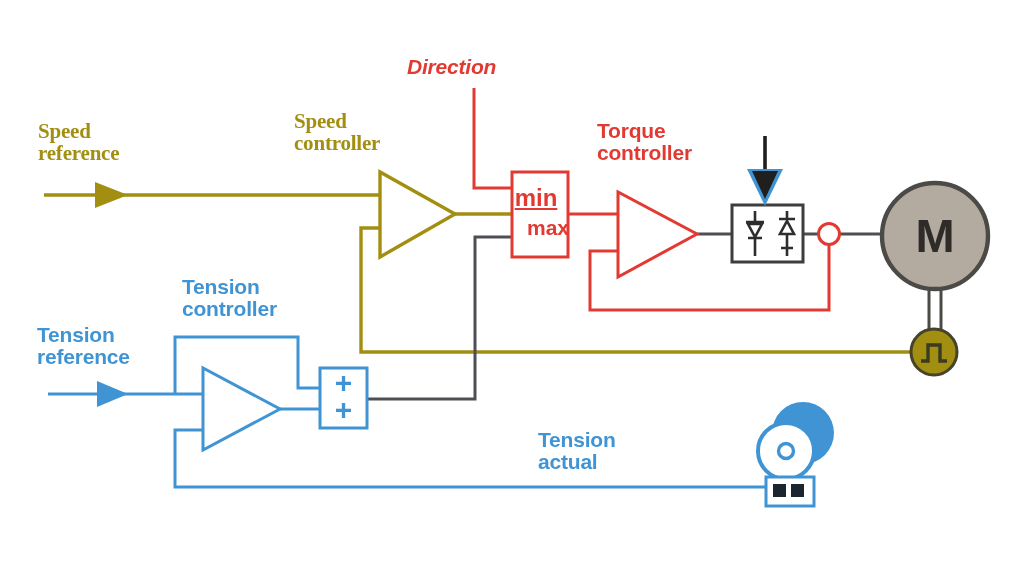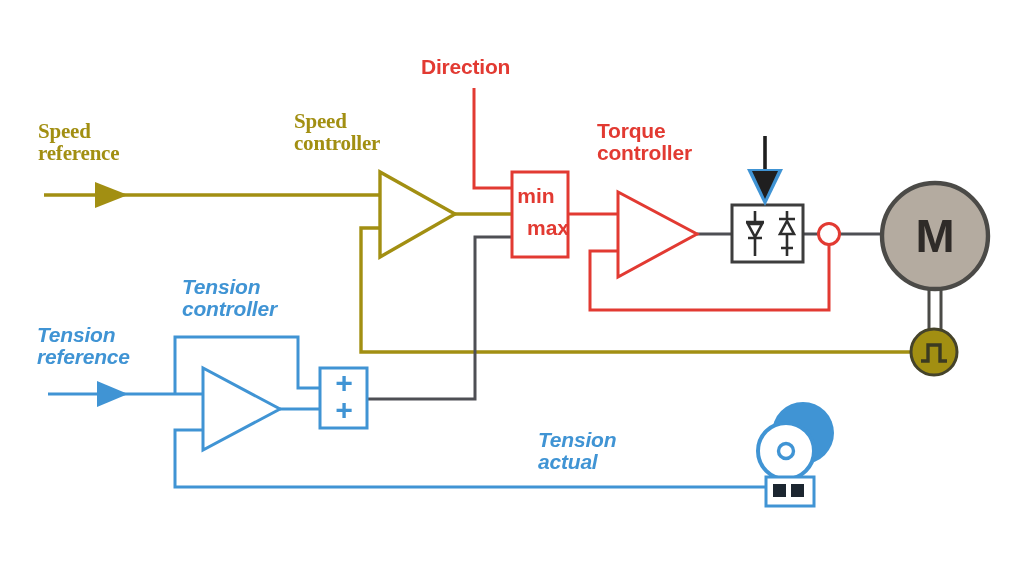--- a/index.html
+++ b/index.html
@@ -20,21 +20,21 @@
   .box-red{fill:#fff;stroke:var(--red);stroke-width:3;}
   .box-blue{fill:#fff;stroke:var(--blue);stroke-width:3;}
   .box-dark{fill:#fff;stroke:#3d3d3d;stroke-width:3;}
   .ah-olive{fill:var(--olive);stroke:none;}
   .ah-blue{fill:var(--blue);stroke:none;}
   .glyph-dark{stroke:#2d2d2d;stroke-width:2.6;fill:none;}
 
   .lbl{position:absolute;font-weight:bold;white-space:pre-line;line-height:1.07;font-size:21px;letter-spacing:-0.2px;}
   .lbl-olive{color:var(--olive);font-family:Liberation Serif, serif;}
   .lbl-red{color:var(--red);}
-  .lbl-blue{color:var(--blue);font-style:italic;}
+  .lbl-blue{color:var(--blue);}
   .lbl-ink{color:var(--ink);}
   .boxtext{position:absolute;font-weight:bold;text-align:center;}
 </style>
 </head>
 <body>
 
 <div class="stage">
 
   <svg class="wires" viewBox="0 0 1024 576">
 
@@ -112,31 +112,31 @@
       <rect x="766" y="477" width="48" height="29" class="box-blue"></rect>
       <rect x="773" y="484" width="13" height="13" style="fill:var(--sensor-dark);"></rect>
       <rect x="791" y="484" width="13" height="13" style="fill:var(--sensor-dark);"></rect>
     </g>
   </svg>
 
   <div class="lbl lbl-olive" style="left:38px;top:120px;">Speed
 reference</div>
   <div class="lbl lbl-olive" style="left:294px;top:110px;">Speed
 controller</div>
-  <div class="lbl lbl-red" style="left:421px;top:56px;">Direction</div>
+  <div class="lbl lbl-red" style="left:407px;top:56px;font-style:italic;">Direction</div>
   <div class="lbl lbl-red" style="left:597px;top:120px;">Torque
 controller</div>
   <div class="lbl lbl-blue" style="left:182px;top:276px;">Tension
 controller</div>
   <div class="lbl lbl-blue" style="left:37px;top:324px;">Tension
 reference</div>
   <div class="lbl lbl-blue" style="left:538px;top:429px;">Tension
 actual</div>
 
-  <div class="boxtext lbl-red" style="left:512px;top:184px;width:48px;font-size:21px;">min</div>
+  <div class="boxtext lbl-red" style="left:512px;top:184px;width:48px;font-size:24px;text-decoration:underline;">min</div>
   <div class="boxtext lbl-red" style="left:512px;top:216px;width:72px;font-size:21px;">max</div>
 
   <div class="boxtext lbl-blue" style="left:320px;top:370px;width:47px;font-size:30px;line-height:26px;">+</div>
   <div class="boxtext lbl-blue" style="left:320px;top:397px;width:47px;font-size:30px;line-height:26px;">+</div>
 
   <div class="boxtext" style="left:905px;top:211px;width:60px;font-size:47px;line-height:50px;color:var(--motor-letter);">M</div>
 
 </div>
 
 </body></html>

